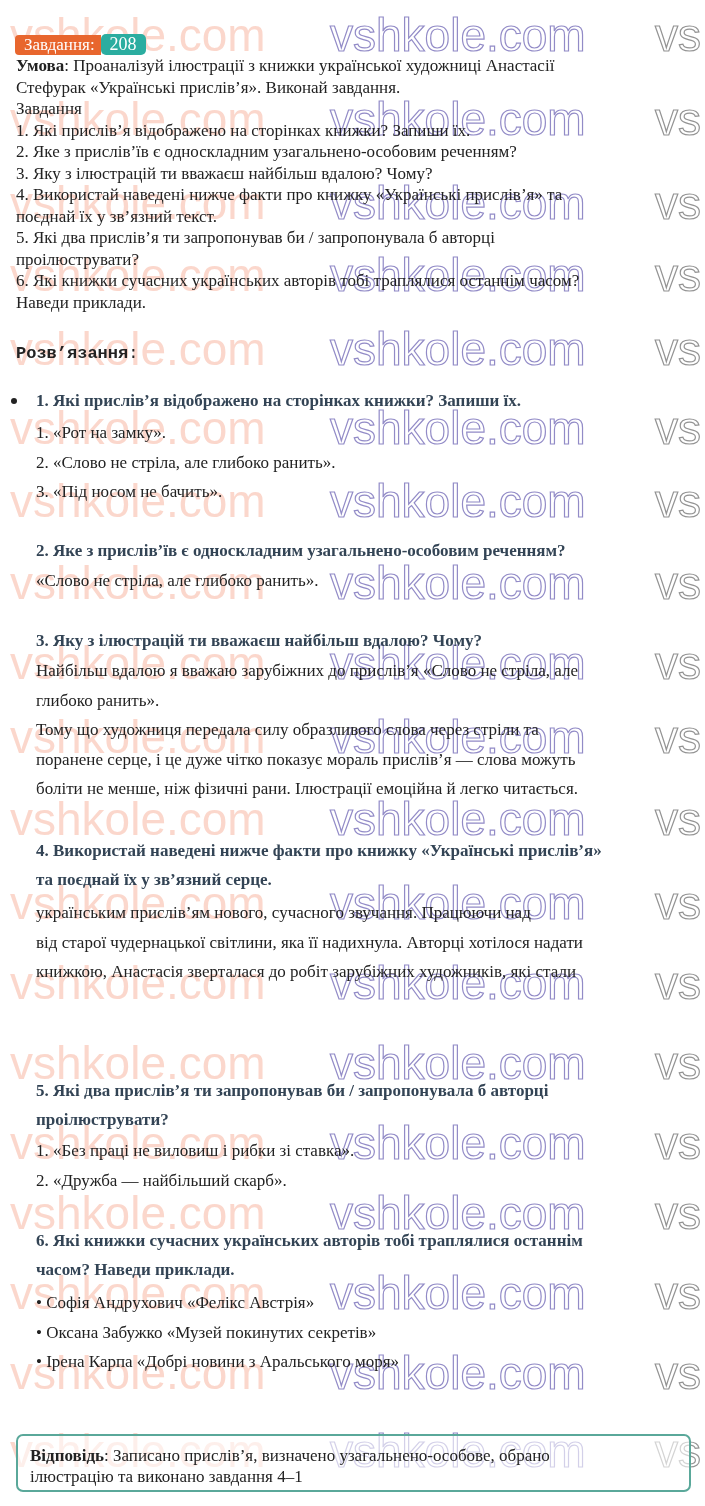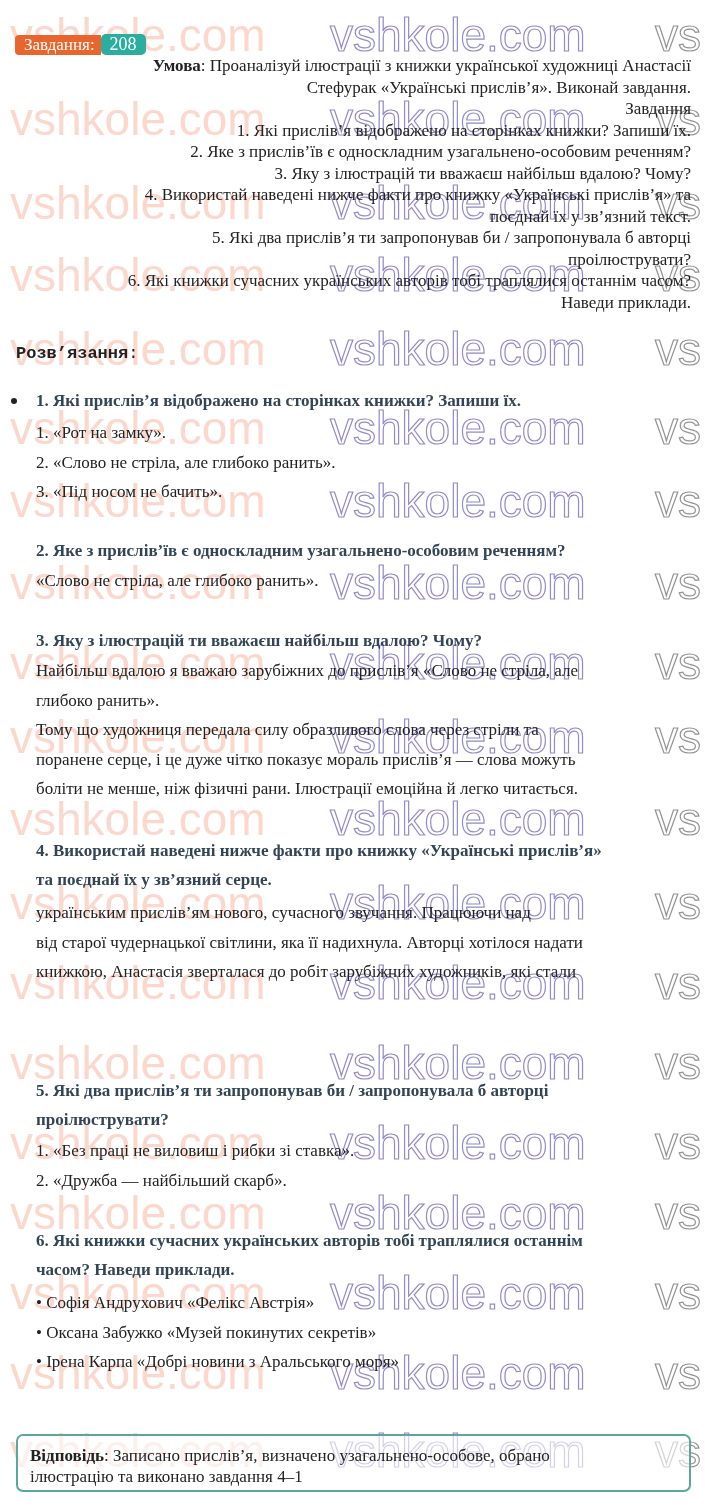--- a/index.html
+++ b/index.html
@@ -65,21 +65,20 @@
       width: 7px;
       border-radius: 0 4px 4px 0;
     }
 
     .cond {
       position: absolute;
       left: 16px; top: 55px;
       width: 675px;
       font-size: 17px;
       line-height: 21.5px;
-      text-align: right;
     }
     .cond b { font-weight: bold; }
     .cond .line { display: block; }
 
     .sol-title {
       position: absolute;
       left: 16px; top: 344px;
       font-size: 17px;
       font-family: Liberation Mono, monospace;
     }

